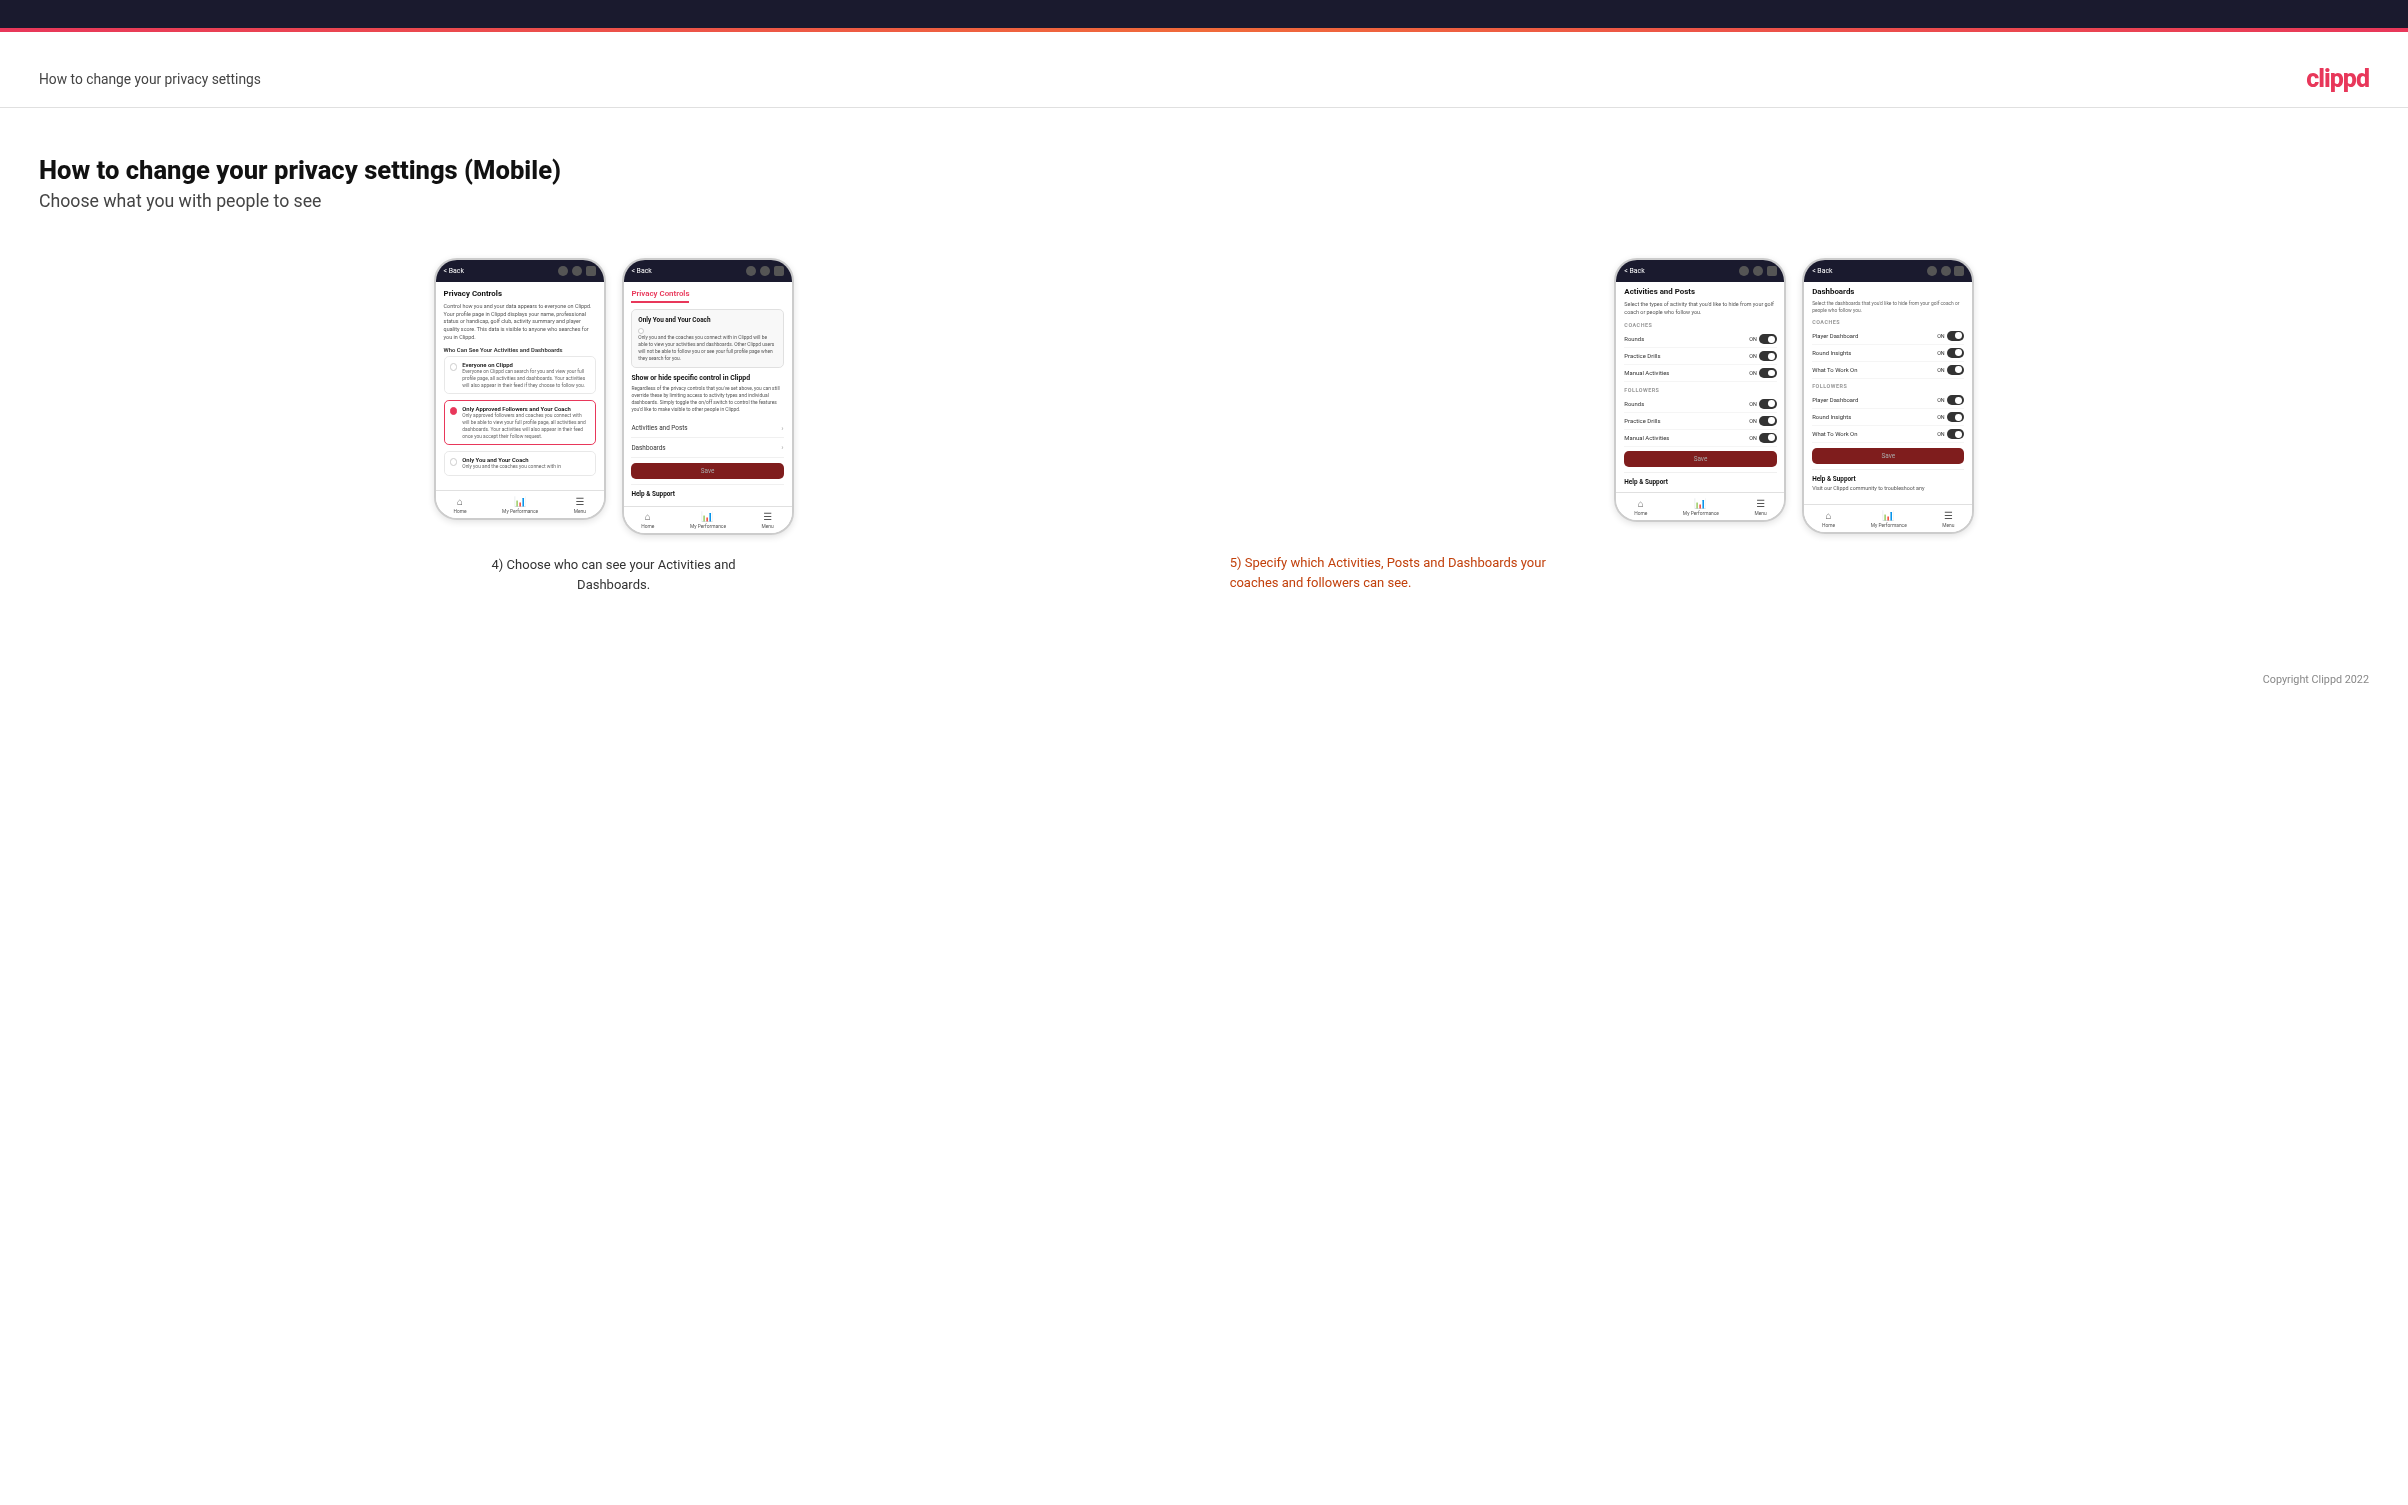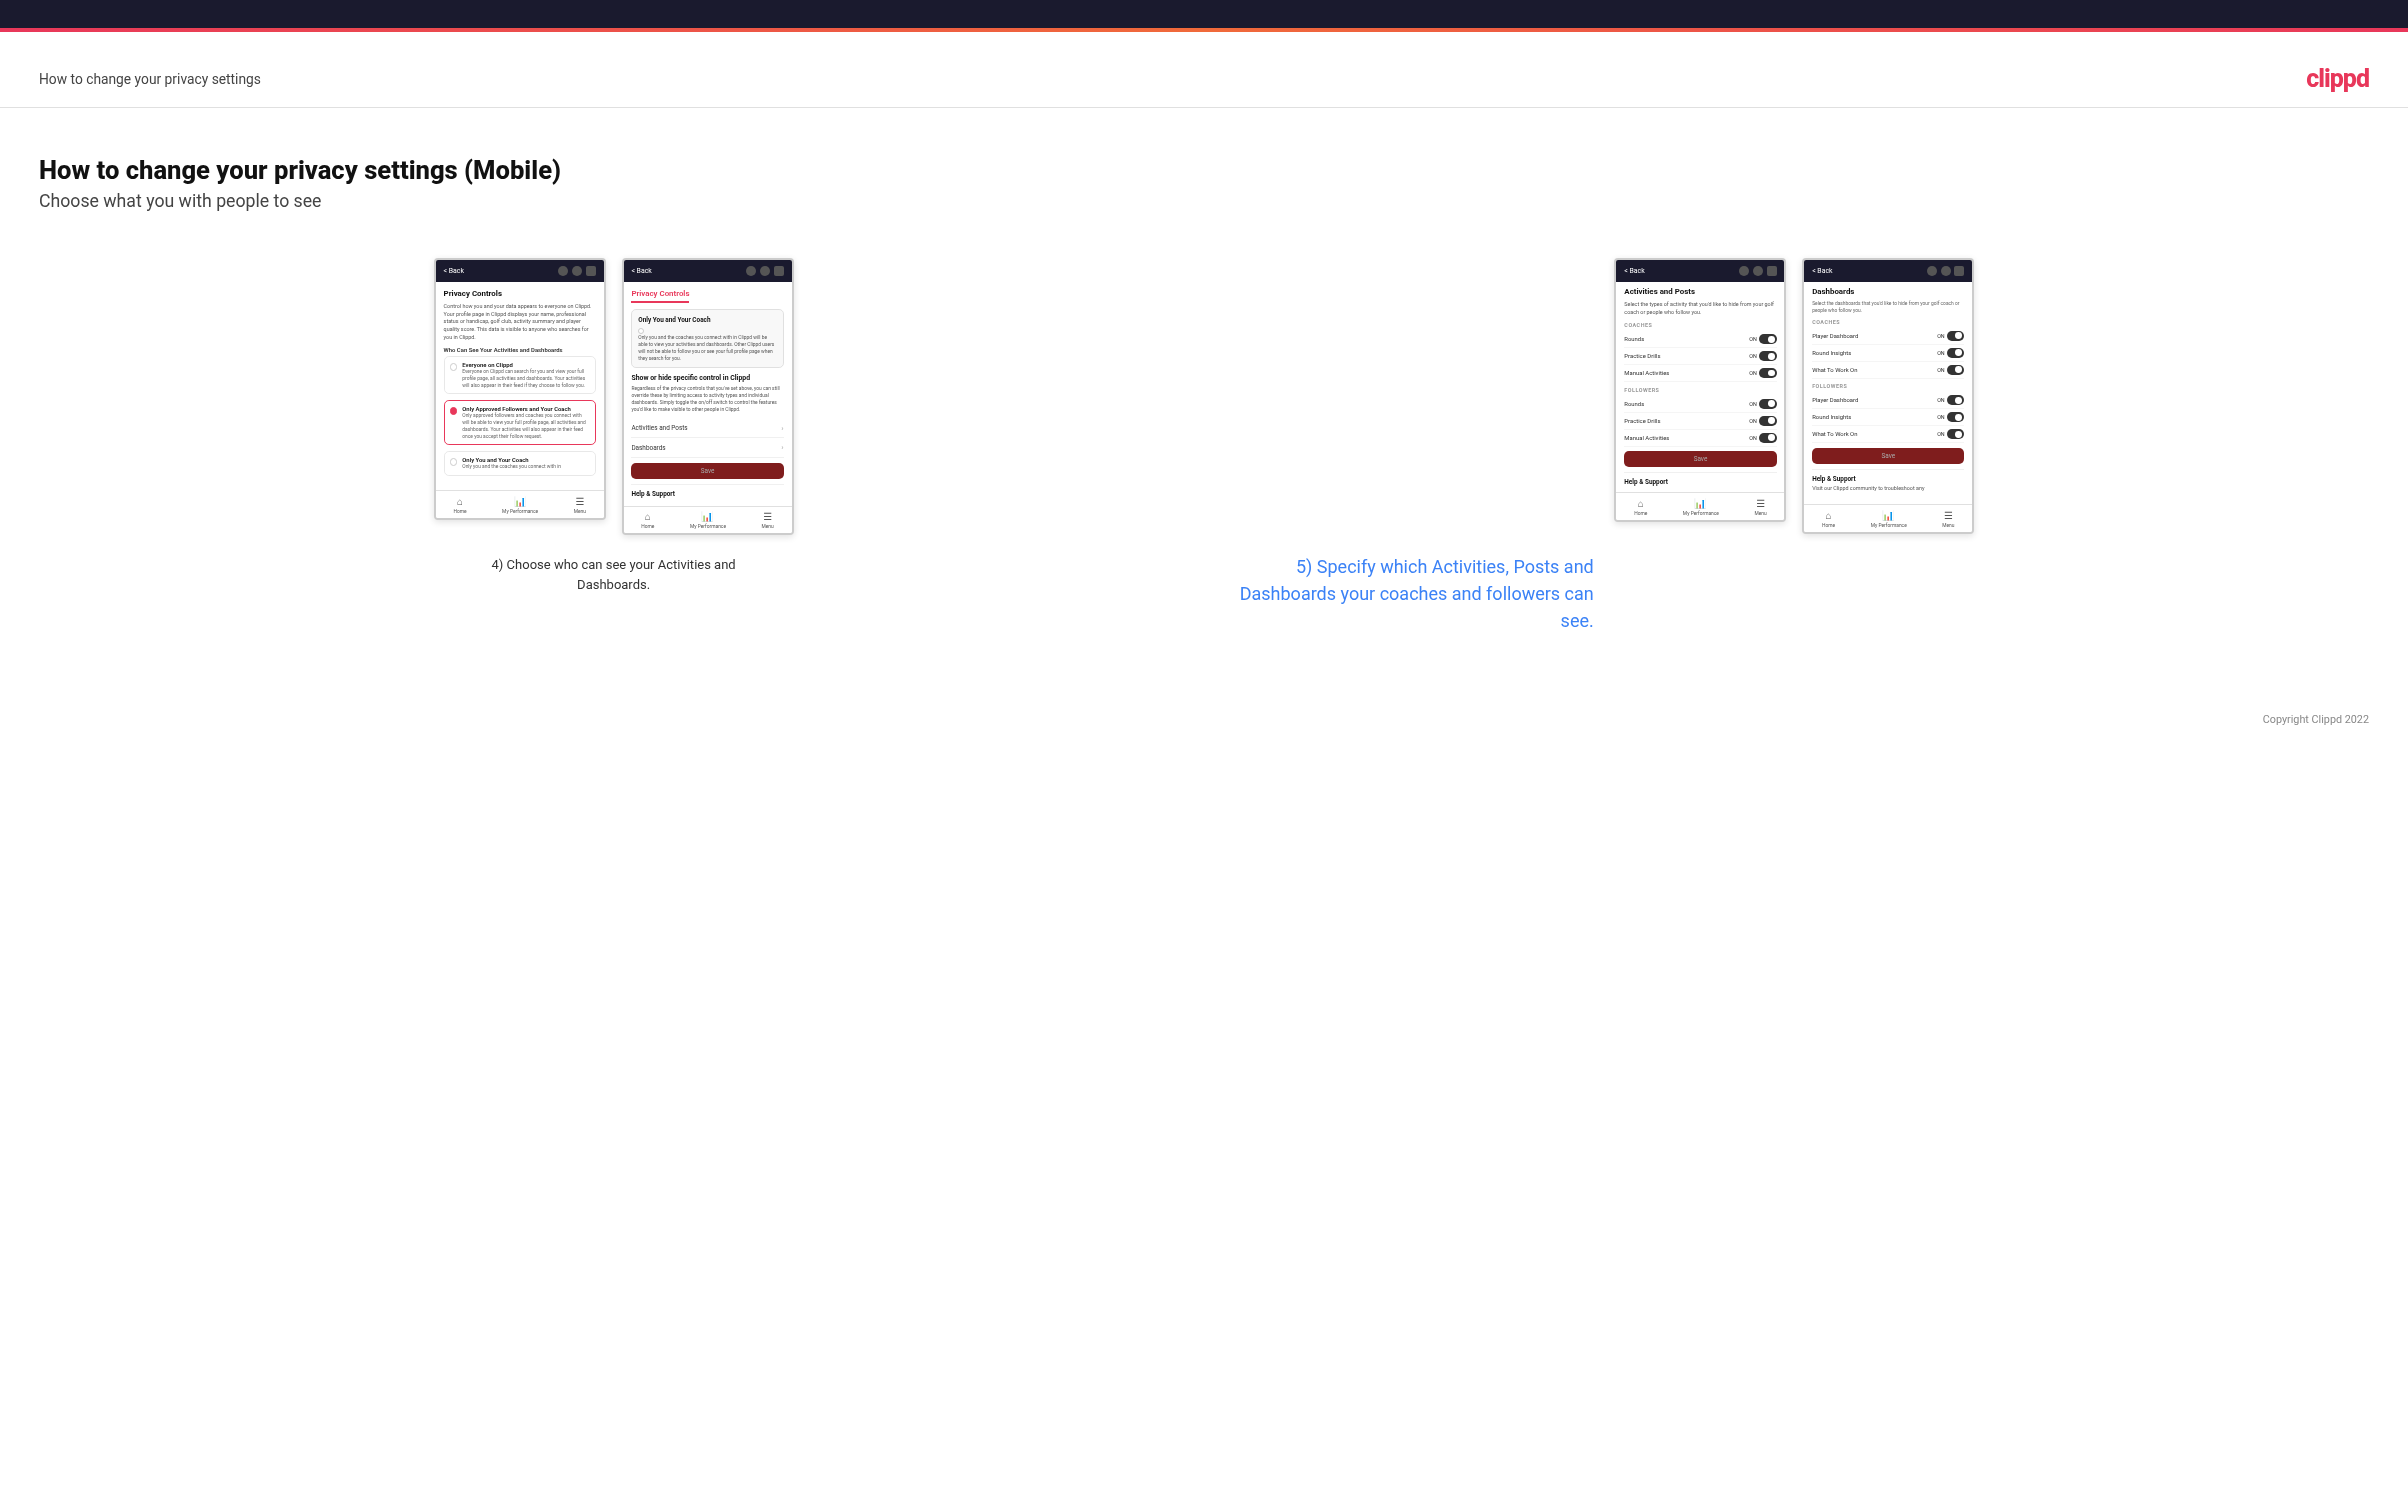--- a/index.html
+++ b/index.html
@@ -76,21 +76,21 @@
       display: flex;
       gap: 15.8px;
       align-items: flex-start;
       justify-content: center;
     }
 
     
     .phone {
       width: 172px;
       border: 2px solid #ccc;
-      border-radius: 4px;
+      border-radius: 23px;
       overflow: hidden;
       background: #fff;
       font-size: 6.9px;
       box-shadow: 0 2px 7.9px rgba(0,0,0,0.12);
     }
 
     
     .phone-header {
       background: #1a1a2e;
       padding: 5.9px 7.9px;
@@ -352,23 +352,23 @@
     .caption {
       margin-top: 19.7px;
       font-size: 13px;
       color: #333;
       text-align: center;
       max-width: 256px;
       line-height: 1.5;
     }
     .caption-right {
       margin-top: 19.7px;
-      font-size: 18px;
-      color: #3b82f6;
-      text-align: right;
+      font-size: 13px;
+      color: #c2410c;
+      text-align: left;
       max-width: 374px;
       line-height: 1.5;
     }
 
     
     .footer {
       padding: 19.7px 39px;
       font-size: 10.8px;
       color: #888;
       text-align: right;

